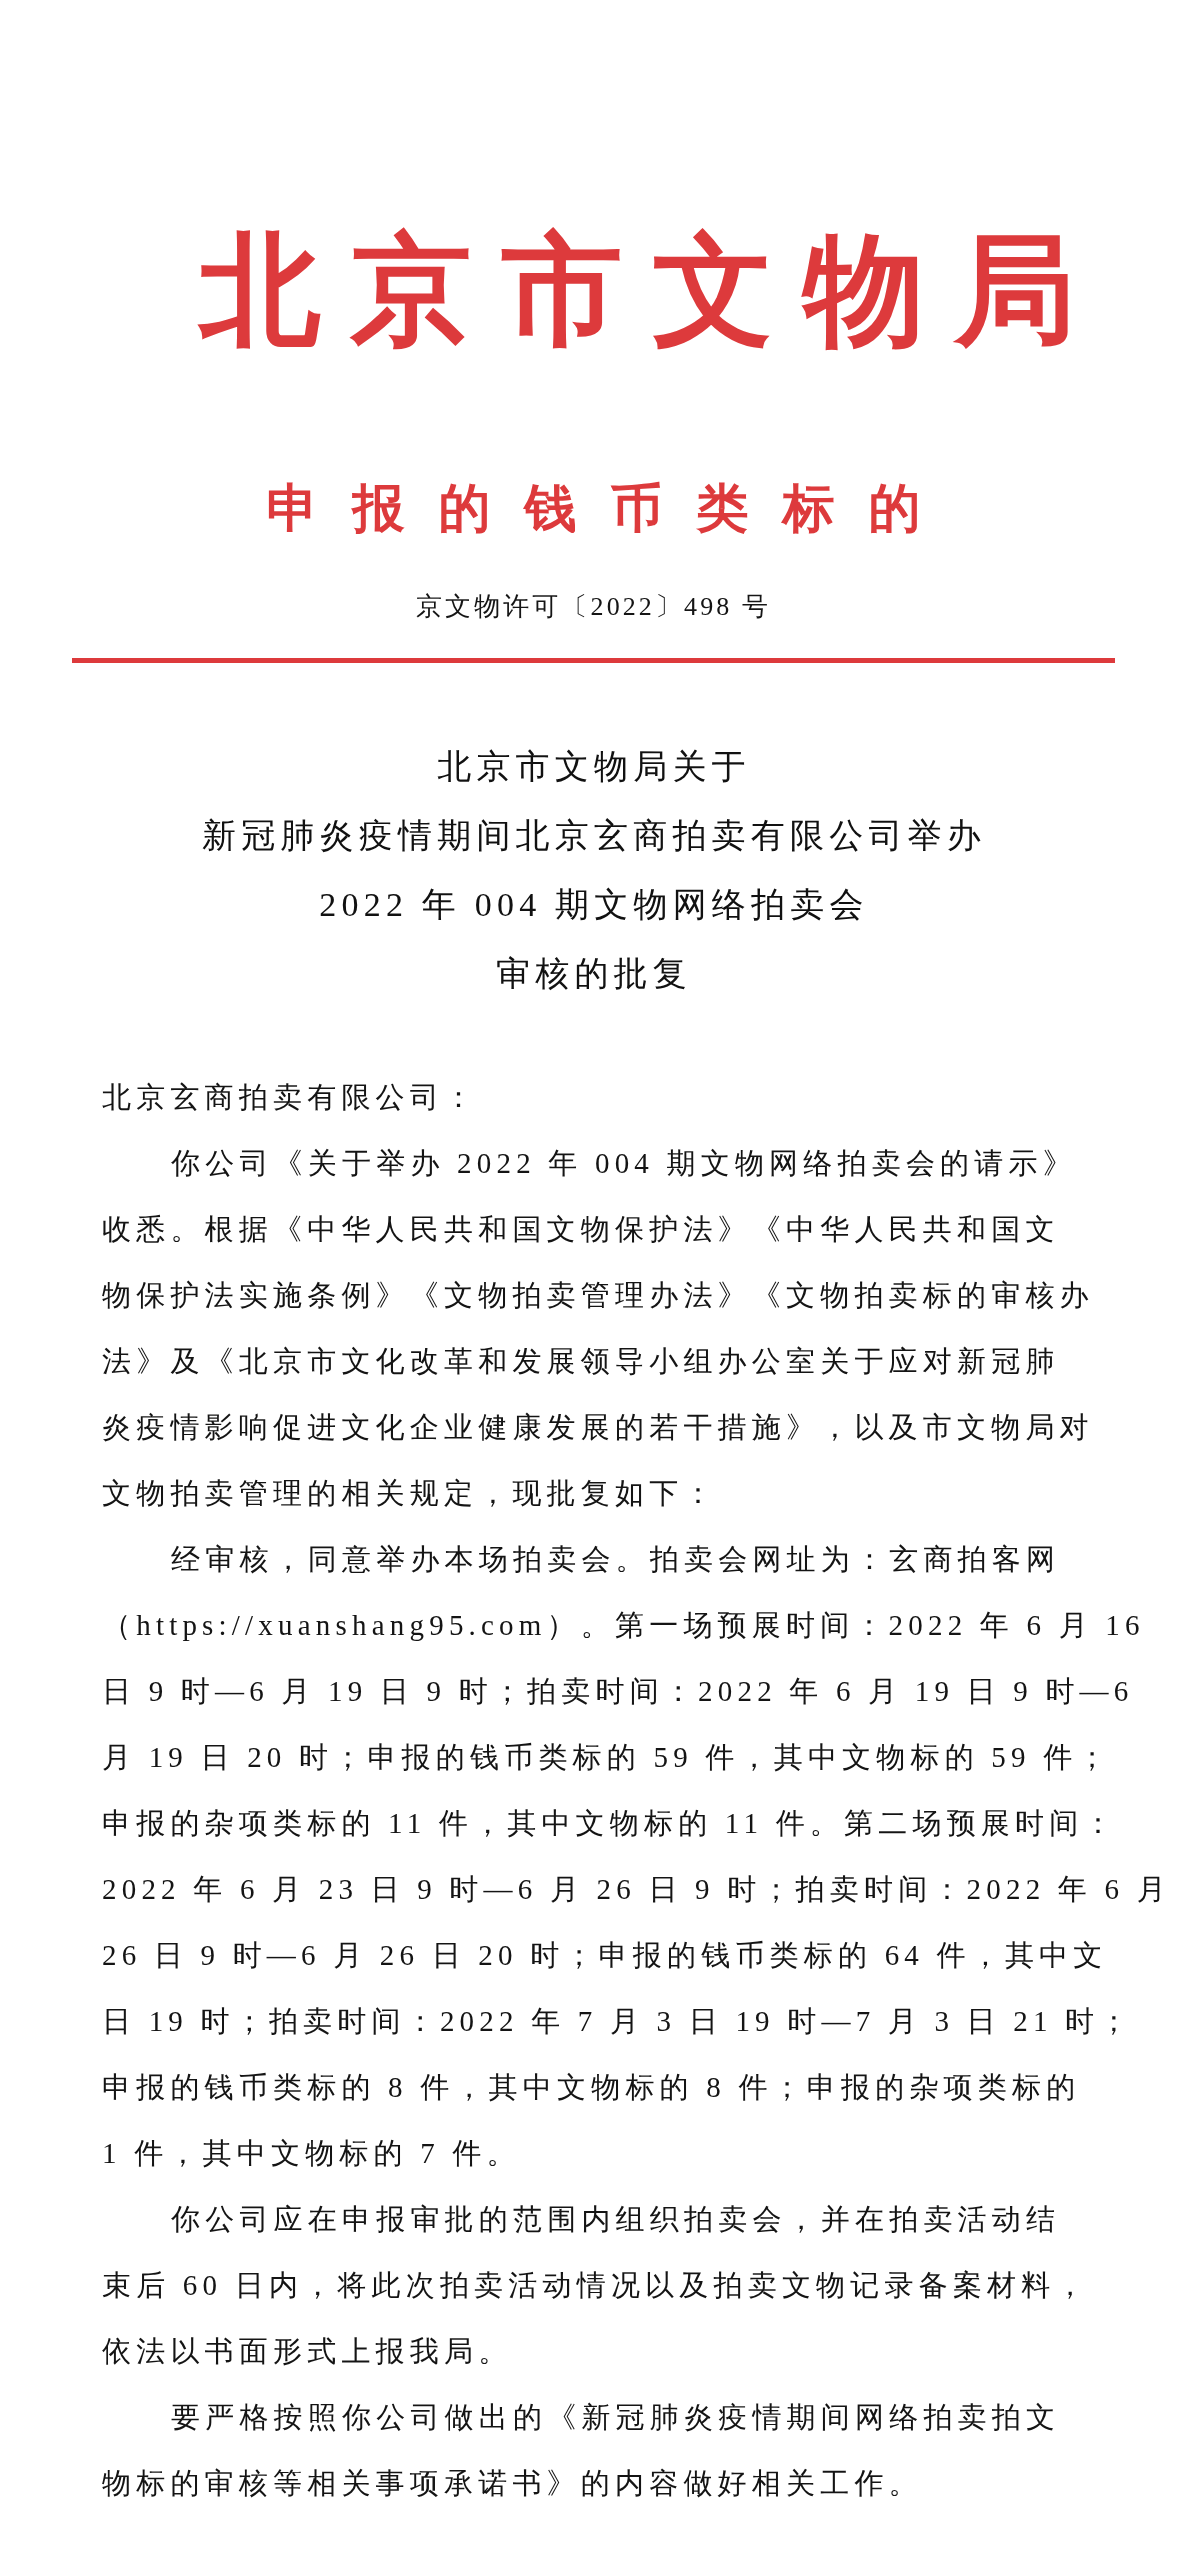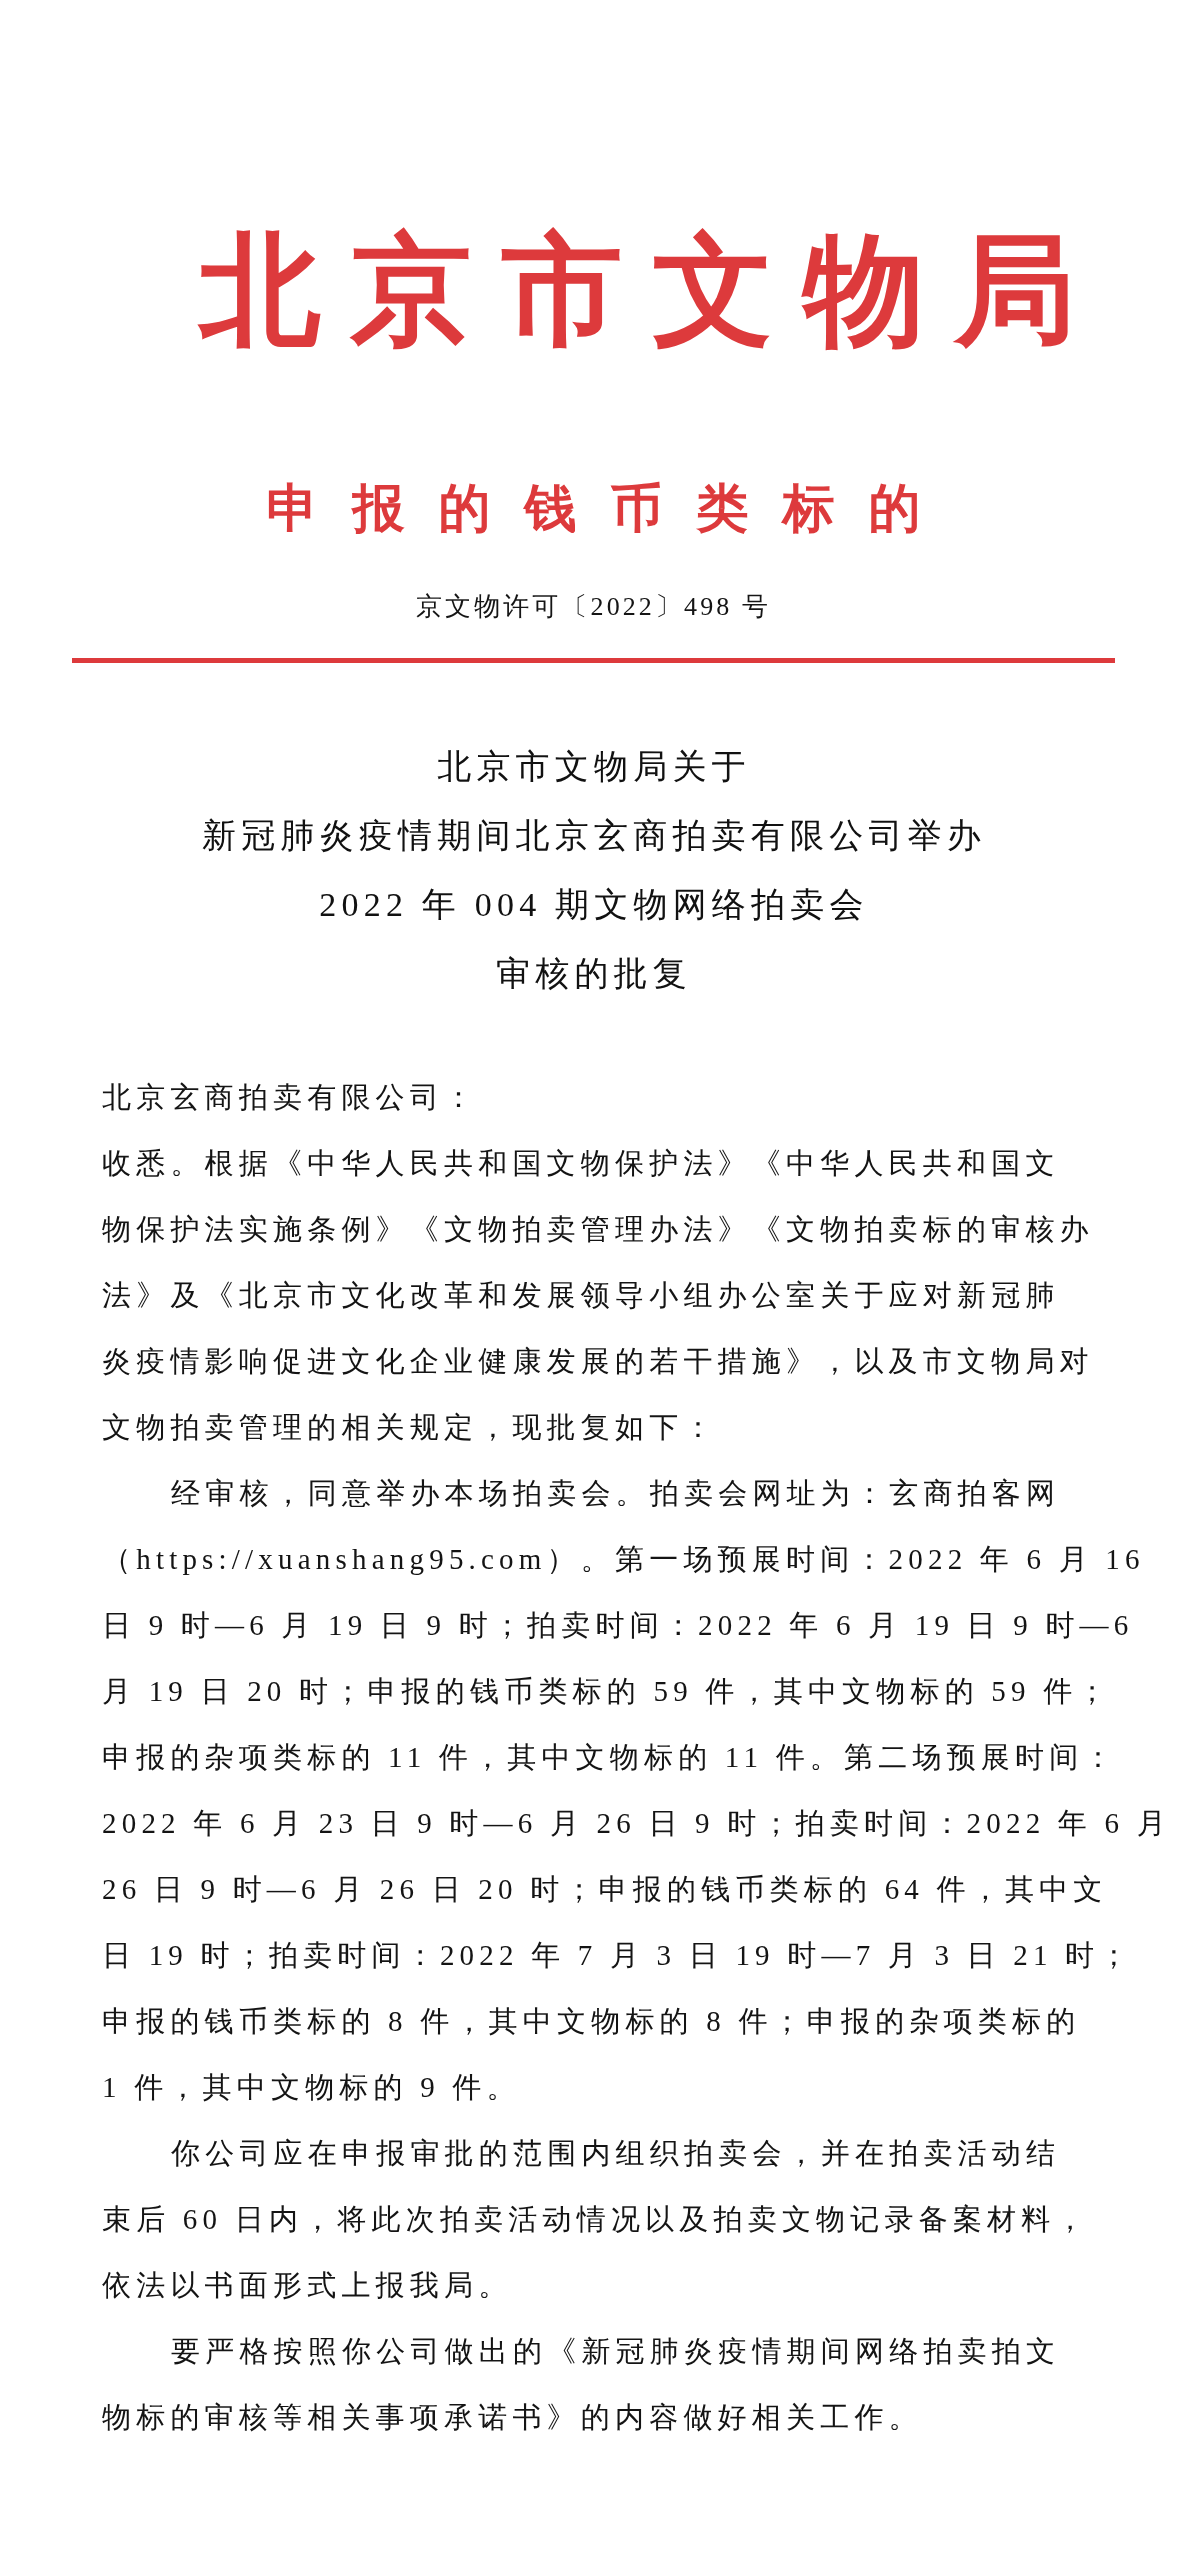--- a/index.html
+++ b/index.html
@@ -70,35 +70,36 @@
 
   <div class="title">
     <div>北京市文物局关于</div>
     <div>新冠肺炎疫情期间北京玄商拍卖有限公司举办</div>
     <div>2022 年 004 期文物网络拍卖会</div>
     <div>审核的批复</div>
   </div>
 
   <div class="body-text">
     <div class="line">北京玄商拍卖有限公司：</div>
+    <div class="line indent">你公司《关于举办 2022 年 004 期文物网络拍卖会的请示》</div>
     <div class="line">收悉。根据《中华人民共和国文物保护法》《中华人民共和国文</div>
     <div class="line">物保护法实施条例》《文物拍卖管理办法》《文物拍卖标的审核办</div>
     <div class="line">法》及《北京市文化改革和发展领导小组办公室关于应对新冠肺</div>
     <div class="line">炎疫情影响促进文化企业健康发展的若干措施》，以及市文物局对</div>
     <div class="line">文物拍卖管理的相关规定，现批复如下：</div>
     <div class="line indent">经审核，同意举办本场拍卖会。拍卖会网址为：玄商拍客网</div>
     <div class="line">（https://xuanshang95.com）。第一场预展时间：2022 年 6 月 16</div>
     <div class="line">日 9 时—6 月 19 日 9 时；拍卖时间：2022 年 6 月 19 日 9 时—6</div>
     <div class="line">月 19 日 20 时；申报的钱币类标的 59 件，其中文物标的 59 件；</div>
     <div class="line">申报的杂项类标的 11 件，其中文物标的 11 件。第二场预展时间：</div>
     <div class="line">2022 年 6 月 23 日 9 时—6 月 26 日 9 时；拍卖时间：2022 年 6 月</div>
     <div class="line">26 日 9 时—6 月 26 日 20 时；申报的钱币类标的 64 件，其中文</div>
     <div class="line">日 19 时；拍卖时间：2022 年 7 月 3 日 19 时—7 月 3 日 21 时；</div>
     <div class="line">申报的钱币类标的 8 件，其中文物标的 8 件；申报的杂项类标的</div>
-    <div class="line">1 件，其中文物标的 9 件。</div>
+    <div class="line">1 件，其中文物标的 7 件。</div>
     <div class="line indent">你公司应在申报审批的范围内组织拍卖会，并在拍卖活动结</div>
     <div class="line">束后 60 日内，将此次拍卖活动情况以及拍卖文物记录备案材料，</div>
     <div class="line">依法以书面形式上报我局。</div>
     <div class="line indent">要严格按照你公司做出的《新冠肺炎疫情期间网络拍卖拍文</div>
     <div class="line">物标的审核等相关事项承诺书》的内容做好相关工作。</div>
 
   </div>
 
 </div>
 

